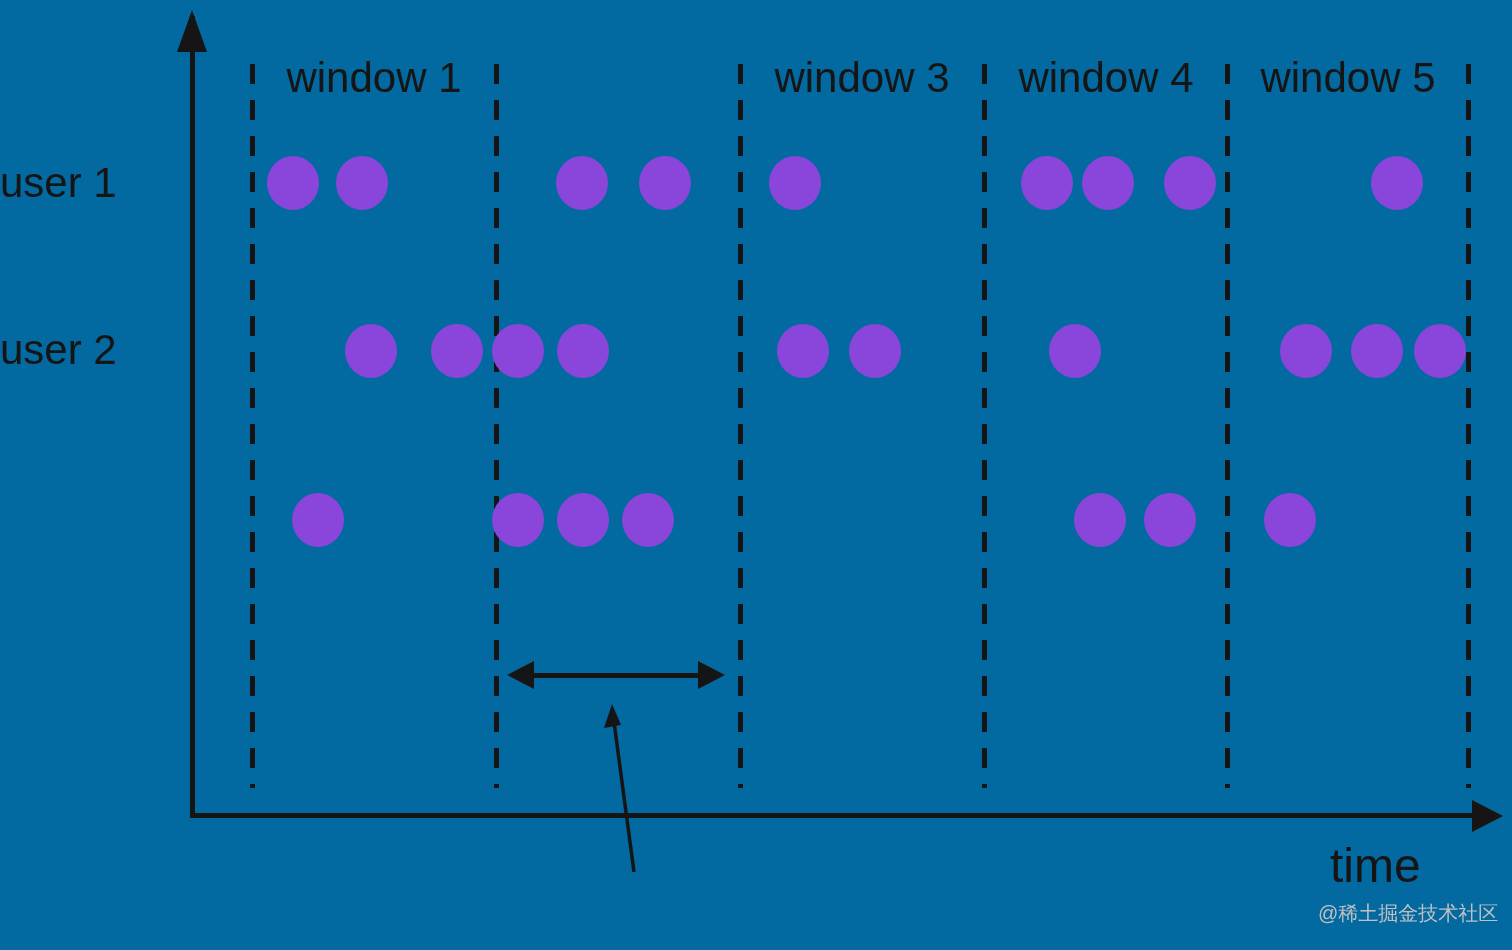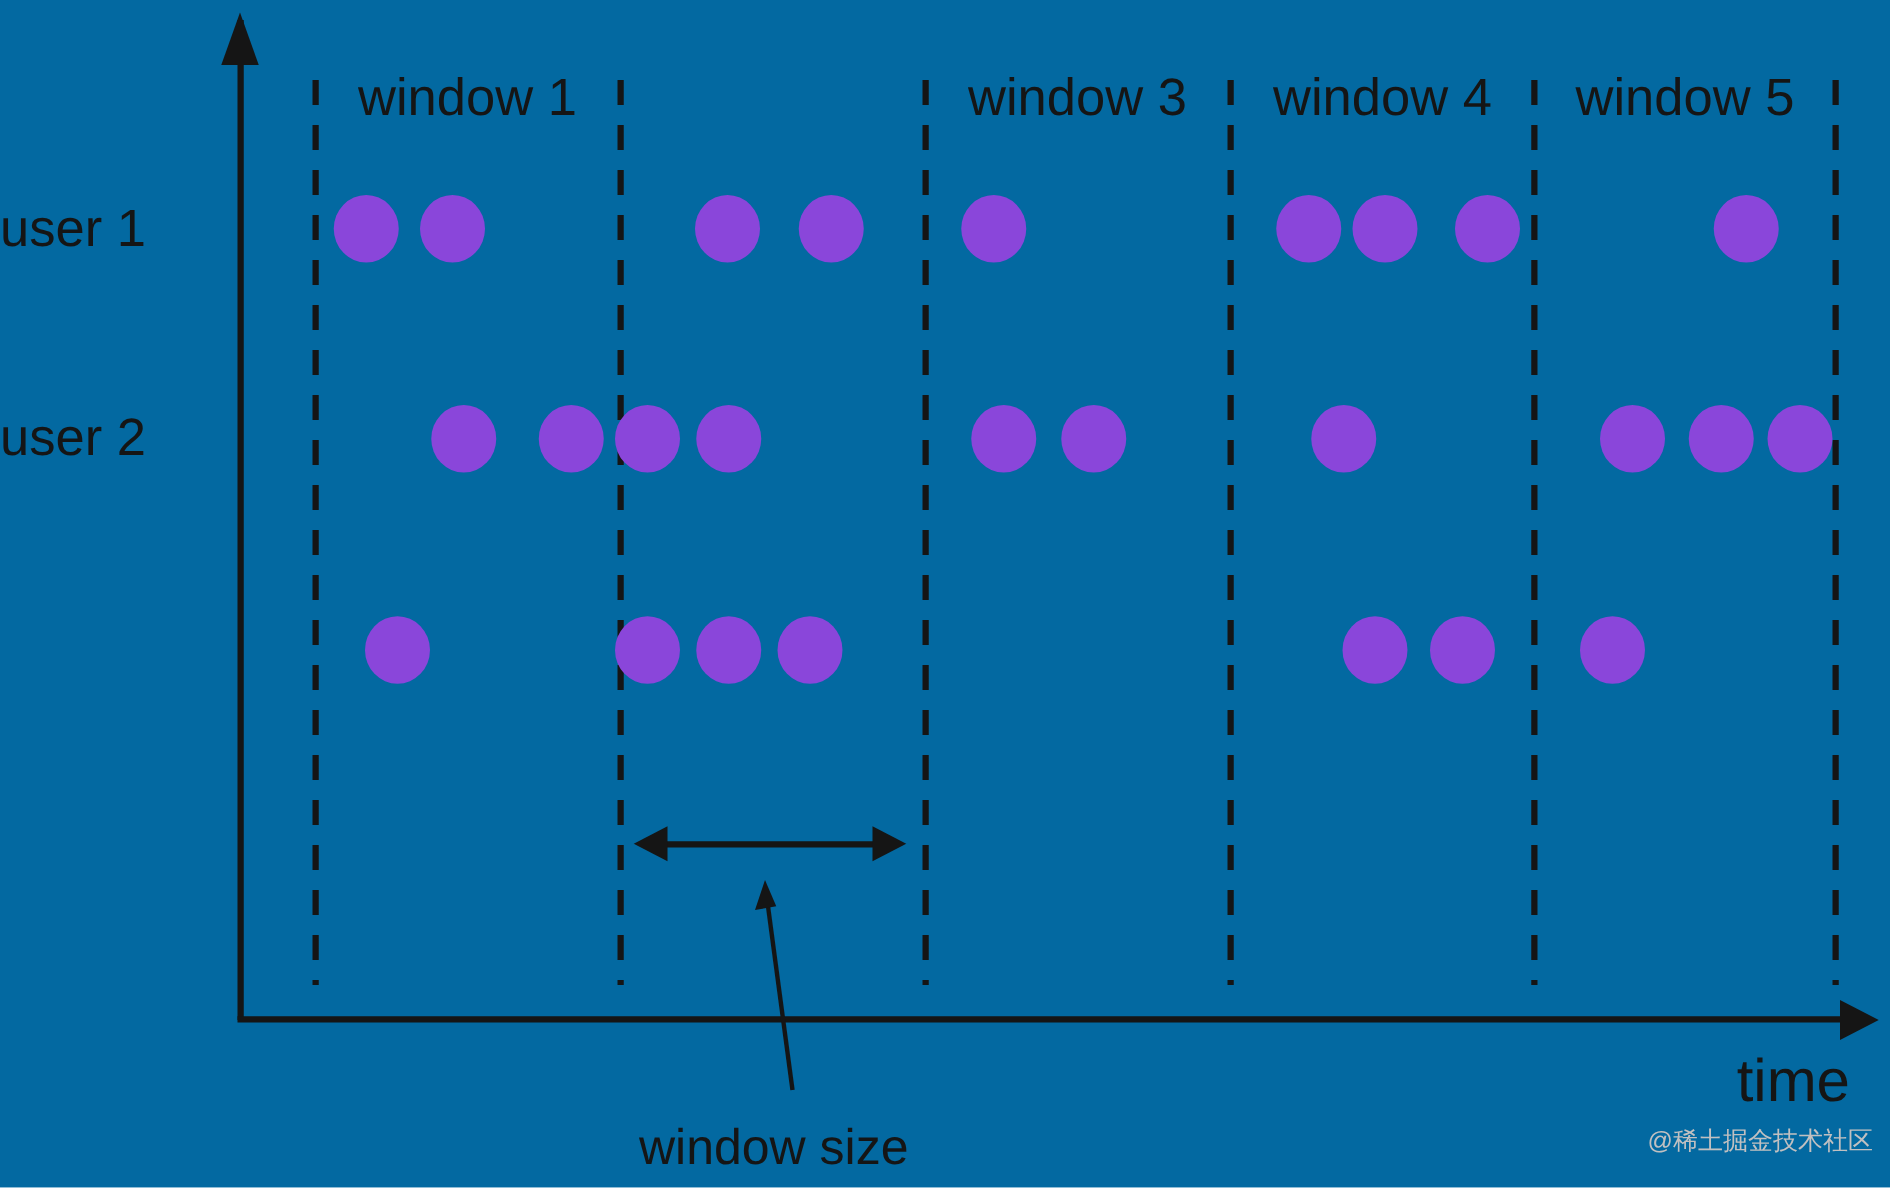--- a/index.html
+++ b/index.html
@@ -50,21 +50,21 @@
     position:absolute;left:698px;top:661px;width:0;height:0;
     border-top:14px solid transparent;border-bottom:14px solid transparent;
     border-left:27px solid #151515;
   }
   .pointer-svg{position:absolute;left:585px;top:698px;width:70px;height:180px;}
   .window-size-label{
     position:absolute;left:503px;top:896px;width:232px;text-align:center;
     font-size:40px;line-height:44px;white-space:nowrap;
   }
   .time-label{
-    position:absolute;left:1330px;top:840px;width:150px;text-align:right;
+    position:absolute;left:1330px;top:840px;width:150px;text-align:left;
     font-size:48px;line-height:52px;white-space:nowrap;
   }
   .watermark{
     position:absolute;left:1318px;top:900px;width:180px;text-align:left;
     font-size:20px;line-height:26px;color:#c1c0c1;white-space:nowrap;
   }
 </style>
 </head>
 <body>
 
@@ -122,17 +122,16 @@
 
   <div class="ws-line"></div>
   <div class="ws-head-left"></div>
   <div class="ws-head-right"></div>
 
   <svg class="pointer-svg" viewBox="0 0 70 180">
     <line x1="49" y1="174" x2="29" y2="24" stroke="#151515" stroke-width="3.5"></line>
     <polygon points="27,6 19,30 36,27" fill="#151515"></polygon>
   </svg>
 
-  <div class="window-size-label">window size</div>
   <div class="time-label">time</div>
   <div class="watermark">@稀土掘金技术社区</div>
 
 </div>
 
 </body></html>

